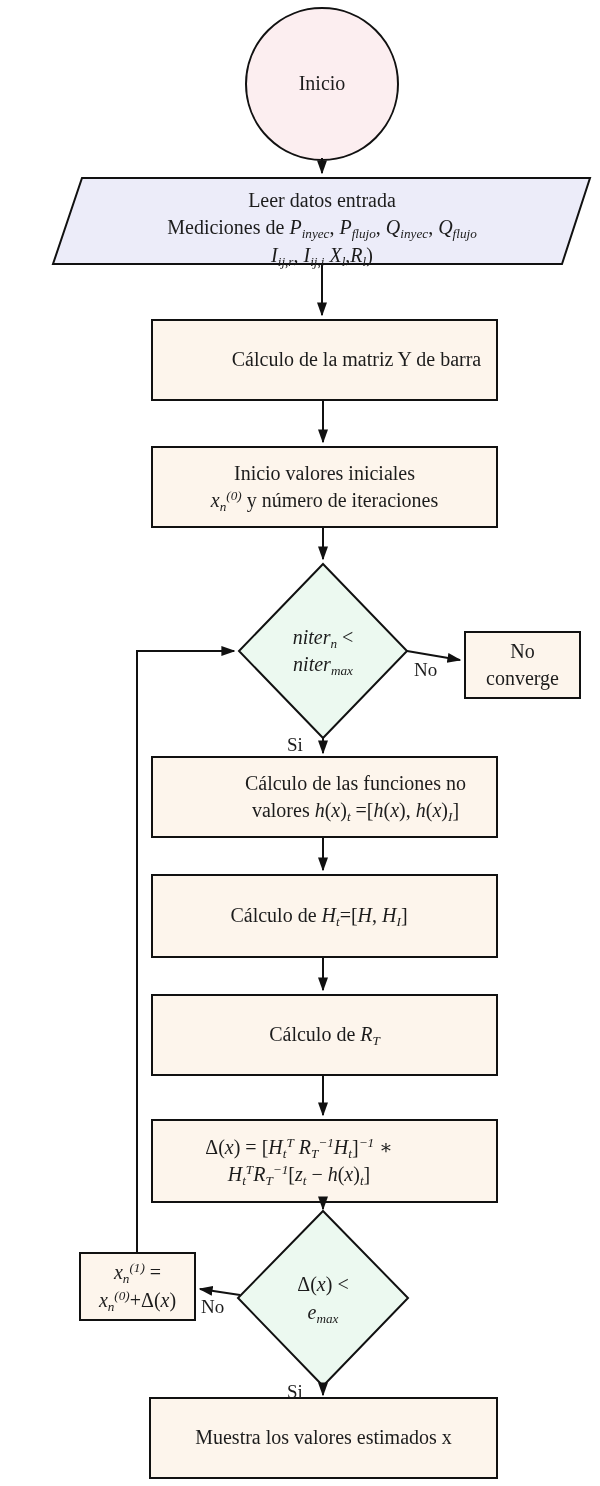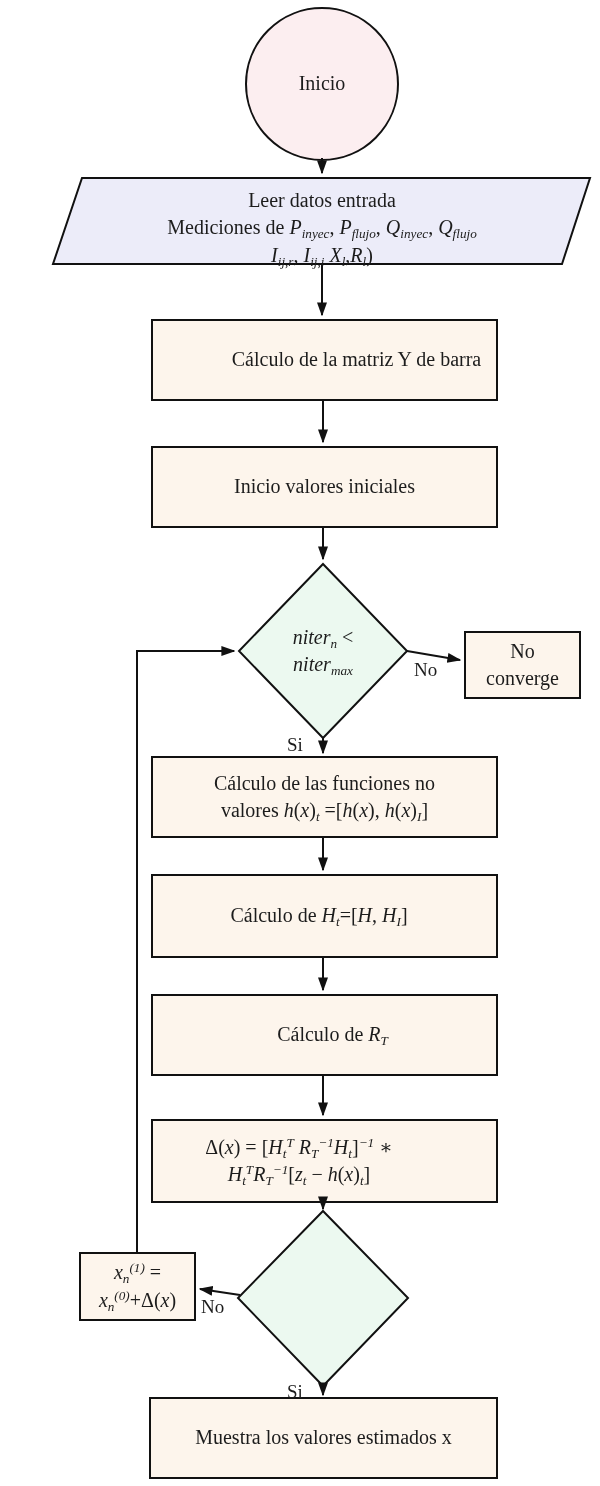--- a/index.html
+++ b/index.html
@@ -72,42 +72,47 @@
   <div class="lbl" style="left:82px;top:178px;width:480px;height:100px;text-align:center;">
       <div><span>Leer datos entrada</span></div>
       <div><span>Mediciones de </span><span class="mi">P</span><sub class="mi">inyec</sub><span>, </span><span class="mi">P</span><sub class="mi">flujo</sub><span>, </span><span class="mi">Q</span><sub class="mi">inyec</sub><span>, </span><span class="mi">Q</span><sub class="mi">flujo</sub></div>
       <div><span class="mi">I</span><sub class="mi">ij,r</sub><span>, </span><span class="mi">I</span><sub class="mi">ij,i</sub><span> </span><span class="mi">X</span><sub class="mi">l</sub><span>,</span><span class="mi">R</span><sub class="mi">l</sub><span>)</span></div>
     </div>
   <div class="lbl" style="left:152px;top:320px;width:409px;height:80px;">
       <div><span>Cálculo de la matriz Y de barra</span></div>
     </div>
   <div class="lbl" style="left:152px;top:447px;width:345px;height:80px;">
       <div><span>Inicio valores iniciales</span></div>
+      <div><span class="mi">x</span><sub class="mi">n</sub><sup class="mi">(0)</sup><span> y número de iteraciones</span></div>
     </div>
   <div class="lbl" style="left:239px;top:564px;width:168px;height:174px;">
       <div><span class="mi">niter</span><sub class="mi">n</sub><span> &lt;</span></div>
       <div><span class="mi">niter</span><sub class="mi">max</sub></div>
     </div>
   <div class="lbl" style="left:465px;top:632px;width:115px;height:66px;">
       <div><span>No</span></div>
       <div><span>converge</span></div>
     </div>
-  <div class="lbl" style="left:152px;top:757px;width:345px;height:80px;">
+  <div class="lbl" style="left:152px;top:757px;width:345px;height:80px;padding-left:31px;">
       <div><span>Cálculo de las funciones no</span></div>
       <div><span>valores </span><span class="mi">h</span><span>(</span><span class="mi">x</span><span>)</span><sub class="mi">t</sub><span> =[</span><span class="mi">h</span><span>(</span><span class="mi">x</span><span>)</span><span>, </span><span class="mi">h</span><span>(</span><span class="mi">x</span><span>)</span><sub class="mi">I</sub><span>]</span></div>
     </div>
   <div class="lbl" style="left:152px;top:875px;width:334px;height:82px;">
       <div><span>Cálculo de </span><span class="mi">H</span><sub class="mi">t</sub><span>=[</span><span class="mi">H</span><span>, </span><span class="mi">H</span><sub class="mi">I</sub><span>]</span></div>
     </div>
-  <div class="lbl" style="left:152px;top:995px;width:345px;height:80px;padding-left:8px;">
+  <div class="lbl" style="left:152px;top:995px;width:345px;height:80px;">
       <div><span>Cálculo de </span><span class="mi">R</span><sub class="mi">T</sub></div>
     </div>
   <div class="lbl" style="left:152px;top:1120px;width:294px;height:82px;">
       <div><span>Δ(</span><span class="mi">x</span><span>) = [</span><span class="mi">H</span><sub class="mi">t</sub><sup class="mi">T</sup><span> </span><span class="mi">R</span><sub class="mi">T</sub><sup class="mi">−1</sup><span class="mi">H</span><sub class="mi">t</sub><span>]</span><sup class="mi">−1</sup><span> ∗</span></div>
       <div><span class="mi">H</span><sub class="mi">t</sub><sup class="mi">T</sup><span class="mi">R</span><sub class="mi">T</sub><sup class="mi">−1</sup><span>[</span><span class="mi">z</span><sub class="mi">t</sub><span> − </span><span class="mi">h</span><span>(</span><span class="mi">x</span><span>)</span><sub class="mi">t</sub><span>]</span></div>
+    </div>
+  <div class="lbl" style="left:238px;top:1211px;width:170px;height:175px;">
+      <div><span>Δ(</span><span class="mi">x</span><span>) &lt;</span></div>
+      <div><span class="mi">e</span><sub class="mi">max</sub></div>
     </div>
   <div class="lbl" style="left:80px;top:1253px;width:115px;height:67px;">
       <div><span class="mi">x</span><sub class="mi">n</sub><sup class="mi">(1)</sup><span> =</span></div>
       <div><span class="mi">x</span><sub class="mi">n</sub><sup class="mi">(0)</sup><span>+Δ(</span><span class="mi">x</span><span>)</span></div>
     </div>
   <div class="lbl" style="left:150px;top:1398px;width:347px;height:80px;">
       <div><span>Muestra los valores estimados x</span></div>
     </div>
 
   <span class="elabel" style="left:414px;top:660px;">No</span>

